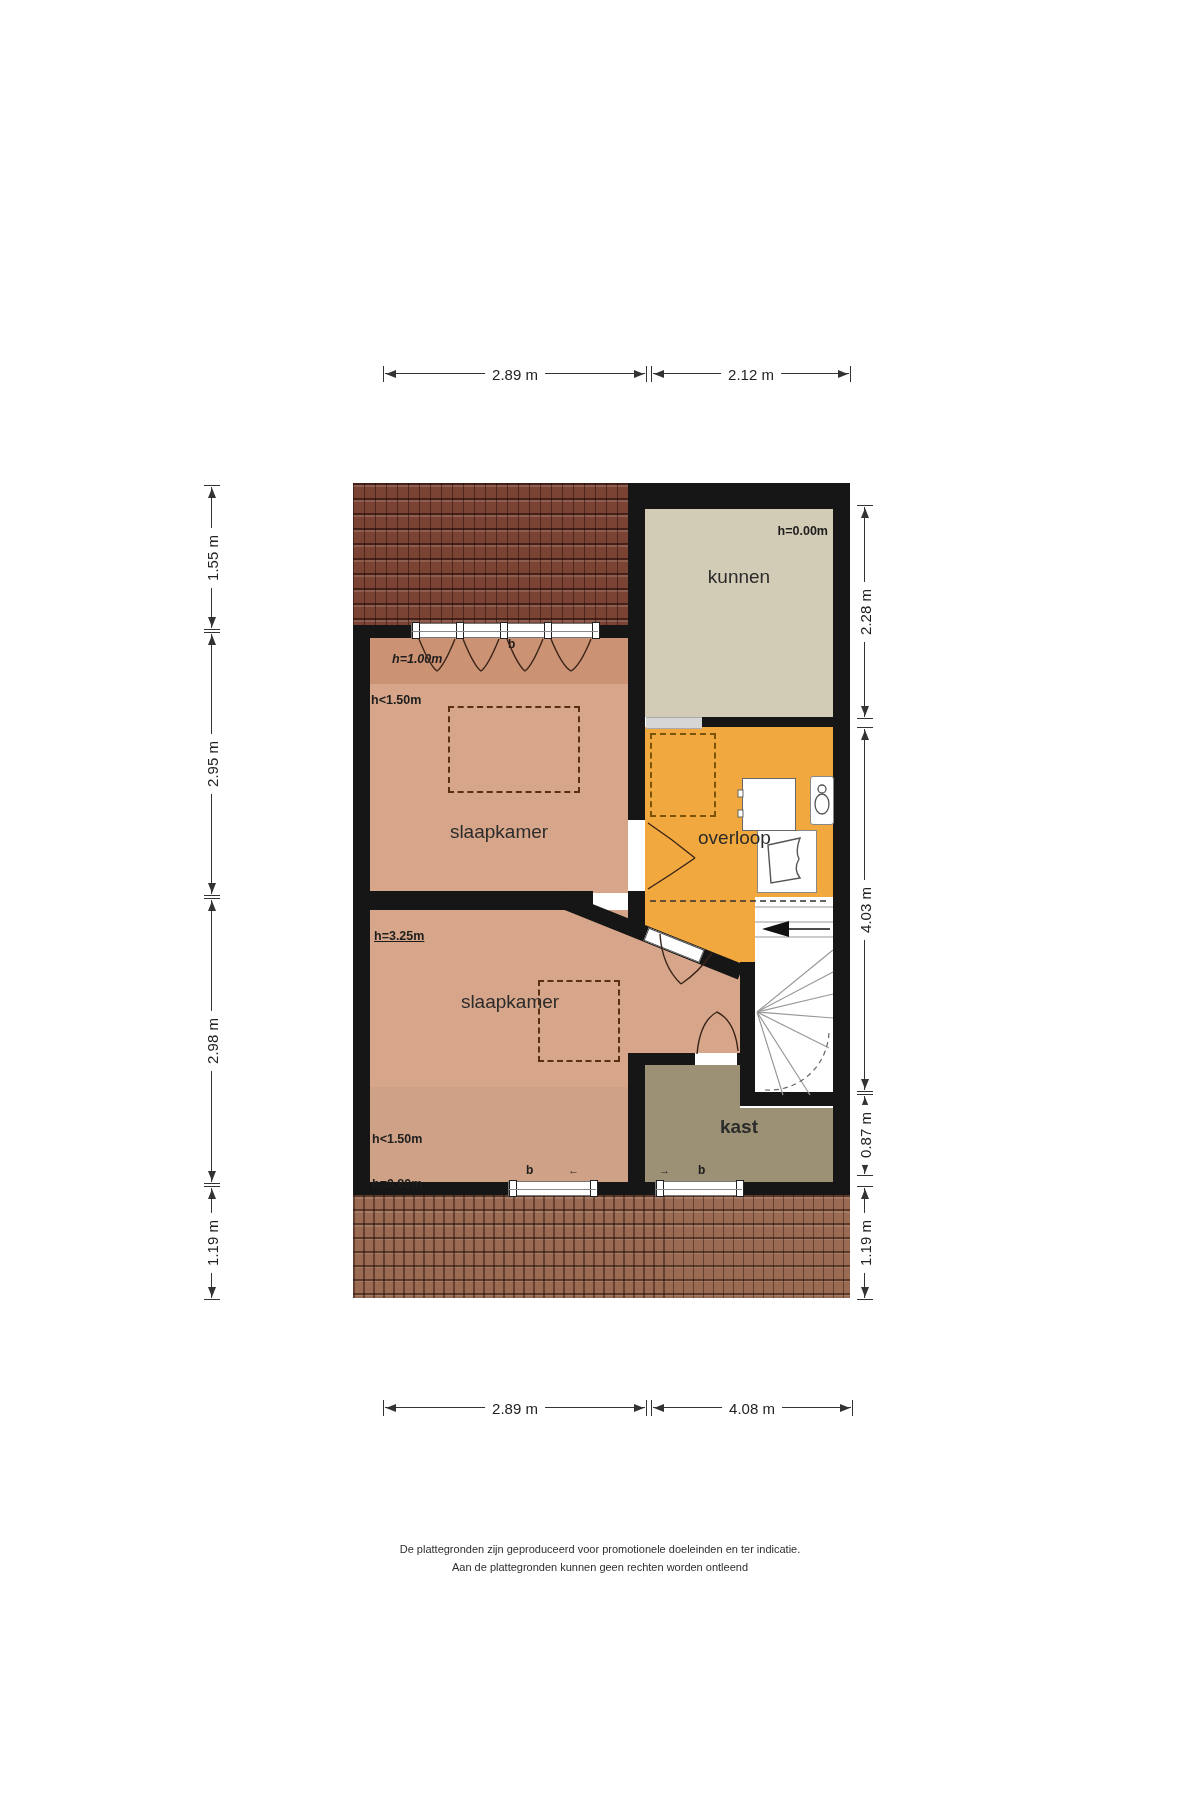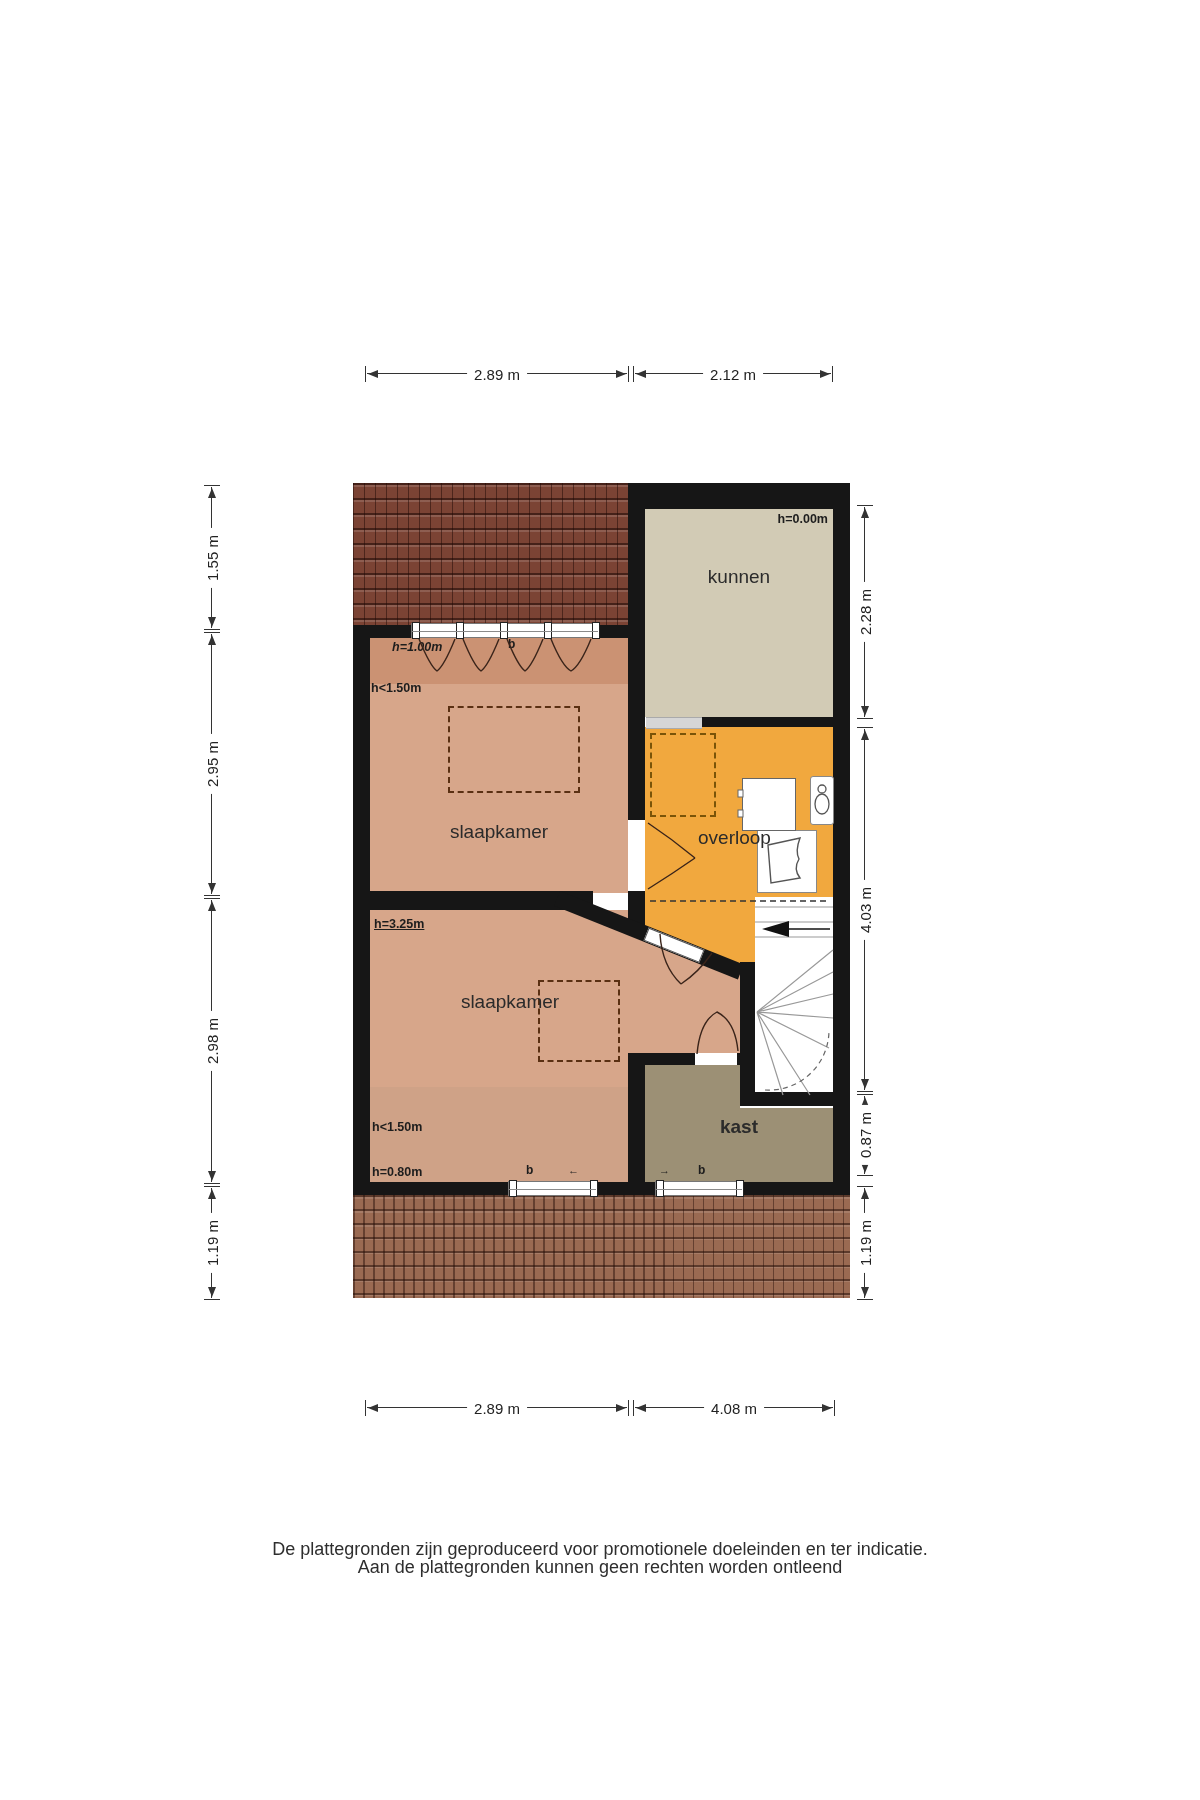--- a/index.html
+++ b/index.html
@@ -16,36 +16,36 @@
      repeating-linear-gradient(180deg, rgba(30,10,5,.5) 0 2px, rgba(255,255,255,.12) 2px 3.5px, transparent 3.5px 14px);}
   .wall{position:absolute;background:#161616;z-index:2;}
   .gap{position:absolute;background:#fff;z-index:3;}
   .fixture{position:absolute;background:#fff;z-index:3;box-sizing:border-box;}
   .dashed{position:absolute;border:2.5px dashed #5a3013;z-index:3;}
   .win{position:absolute;background:#fff;border:1px solid #777;box-sizing:border-box;z-index:3;}
   .win::after{content:"";position:absolute;left:0;right:0;top:50%;border-top:1px solid #8a8a8a;}
   .post{position:absolute;top:-2px;width:8px;height:17px;background:#fff;border:1.2px solid #222;box-sizing:border-box;}
   
   .lblroom{position:absolute;z-index:4;font-size:19px;color:#2b2b2b;text-align:center;}
-  .lblh{position:absolute;z-index:4;font-size:12.5px;font-weight:700;color:#1d1d1d;}
+  .lblh{position:absolute;z-index:4;font-size:12.5px;font-weight:700;color:#1d1d1d;margin-top:12px;}
   .lblb{position:absolute;z-index:4;font-size:12px;font-weight:700;color:#1d1d1d;}
   .lblar{position:absolute;z-index:4;font-size:11px;font-weight:700;color:#1d1d1d;}
   
-  .dimh{position:absolute;height:16px;border-left:1.4px solid #333;border-right:1.4px solid #333;z-index:4;}
+  .dimh{position:absolute;height:16px;border-left:1.4px solid #333;border-right:1.4px solid #333;z-index:4;margin-left:18px;}
   .dimh .line{position:absolute;left:1px;right:1px;top:7px;border-top:1.4px solid #333;}
   .dimh .al{position:absolute;left:2px;top:3.5px;width:0;height:0;border-style:solid;border-width:4.5px 10px 4.5px 0;border-color:transparent #333 transparent transparent;}
   .dimh .ar{position:absolute;right:2px;top:3.5px;width:0;height:0;border-style:solid;border-width:4.5px 0 4.5px 10px;border-color:transparent transparent transparent #333;}
   .dimh .lbl{position:absolute;left:50%;top:8px;transform:translate(-50%,-50%);background:#fff;padding:0 7px;font-size:15px;white-space:nowrap;color:#222;}
   .dimv{position:absolute;width:16px;border-top:1.4px solid #333;border-bottom:1.4px solid #333;z-index:4;}
   .dimv .line{position:absolute;top:1px;bottom:1px;left:7px;border-left:1.4px solid #333;}
   .dimv .au{position:absolute;top:2px;left:3.5px;width:0;height:0;border-style:solid;border-width:0 4.5px 10px 4.5px;border-color:transparent transparent #333 transparent;}
   .dimv .ad{position:absolute;bottom:2px;left:3.5px;width:0;height:0;border-style:solid;border-width:10px 4.5px 0 4.5px;border-color:#333 transparent transparent transparent;}
   .dimv .lbl{position:absolute;top:50%;left:8px;transform:translate(-50%,-50%) rotate(-90deg);background:#fff;padding:0 7px;font-size:15px;white-space:nowrap;color:#222;}
   .title{position:absolute;left:0;top:288px;width:1200px;text-align:center;font-size:20px;font-weight:700;line-height:26px;color:#111;z-index:4;}
-  .footer{position:absolute;left:0;top:1540px;width:1200px;text-align:center;font-size:18px;line-height:18px;color:#2e2e2e;z-index:4;}
+  .footer{position:absolute;left:0;top:1540px;width:1200px;text-align:center;font-size:11px;line-height:18px;color:#2e2e2e;z-index:4;}
   #overlay{position:absolute;left:0;top:0;z-index:5;pointer-events:none;}
 </style>
 </head>
 <body>
 
 <div id="canvas">
 
 
   <div class="roof roof-top" style="left:353px;top:483px;width:277px;height:142px;"></div>
   <div class="roof roof-bottom" style="left:353px;top:1195px;width:497px;height:103px;"></div>

